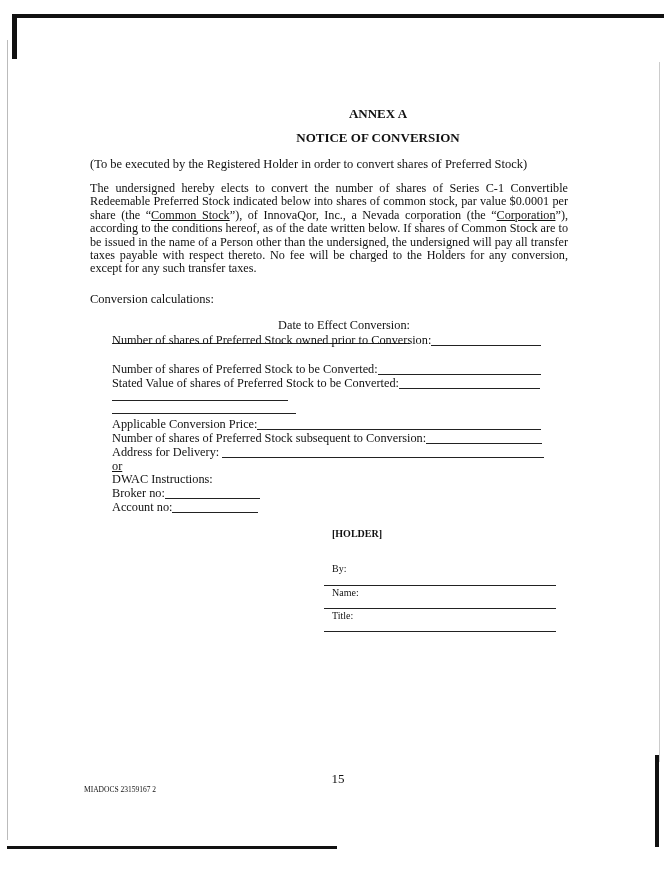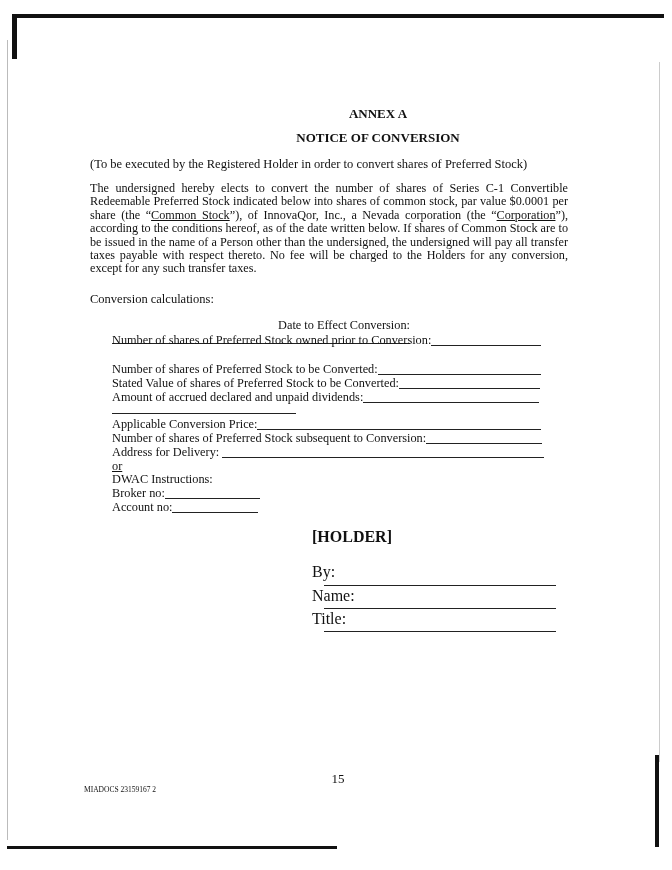--- a/index.html
+++ b/index.html
@@ -18,21 +18,21 @@
   #notice { top:130px; }
   #instr { position:absolute; left:90px; top:157px; font-size:12.5px; }
   #para { position:absolute; left:90px; top:182px; width:478px; font-size:12.2px; line-height:13.4px; text-align:justify; }
   #para u { text-decoration:underline; }
   #calc-label { position:absolute; left:90px; top:292px; font-size:12.5px; }
 
   .field { position:absolute; left:112px; font-size:12.3px; display:flex; align-items:flex-end; white-space:nowrap; }
   .field .line { border-bottom:1px solid #222; height:10px; flex:0 0 auto; margin-bottom:2px; }
   .plain { position:absolute; left:112px; font-size:12.3px; }
 
-  .holder { position:absolute; left:312px; font-size:16px; }
+  .holder { position:absolute; left:332px; font-size:10px; }
   .sigline { position:absolute; left:324px; width:232px; height:1px; background:#222; }
   #footer-id { position:absolute; left:84px; top:785px; font-size:7.5px; }
   #page-num { position:absolute; left:0; width:672px; text-align:center; top:771px; font-size:13px; padding-left:2px; }
 </style>
 </head>
 <body>
 
 <div class="border-top"></div>
 <div class="border-left"></div>
 <div class="border-left-thin"></div>
@@ -58,21 +58,20 @@
 </div>
 <div class="field" style="top:362px;">
   <span>Number of shares of Preferred Stock to be Converted:</span>
     <span class="line" style="width:163px;"></span>
 </div>
 <div class="field" style="top:376px;">
   <span>Stated Value of shares of Preferred Stock to be Converted:</span>
     <span class="line" style="width:141px;"></span>
 </div>
 <div class="field" style="top:390px;">
-  <span>Amount of accrued declared and unpaid dividends:</span>
     <span class="line" style="width:176px;"></span>
 </div>
 <div class="field" style="top:403px;">
     <span class="line" style="width:184px;"></span>
 </div>
 <div class="field" style="top:417px;">
   <span>Applicable Conversion Price:</span>
     <span class="line" style="width:284px;"></span>
 </div>
 <div class="field" style="top:431px;">

